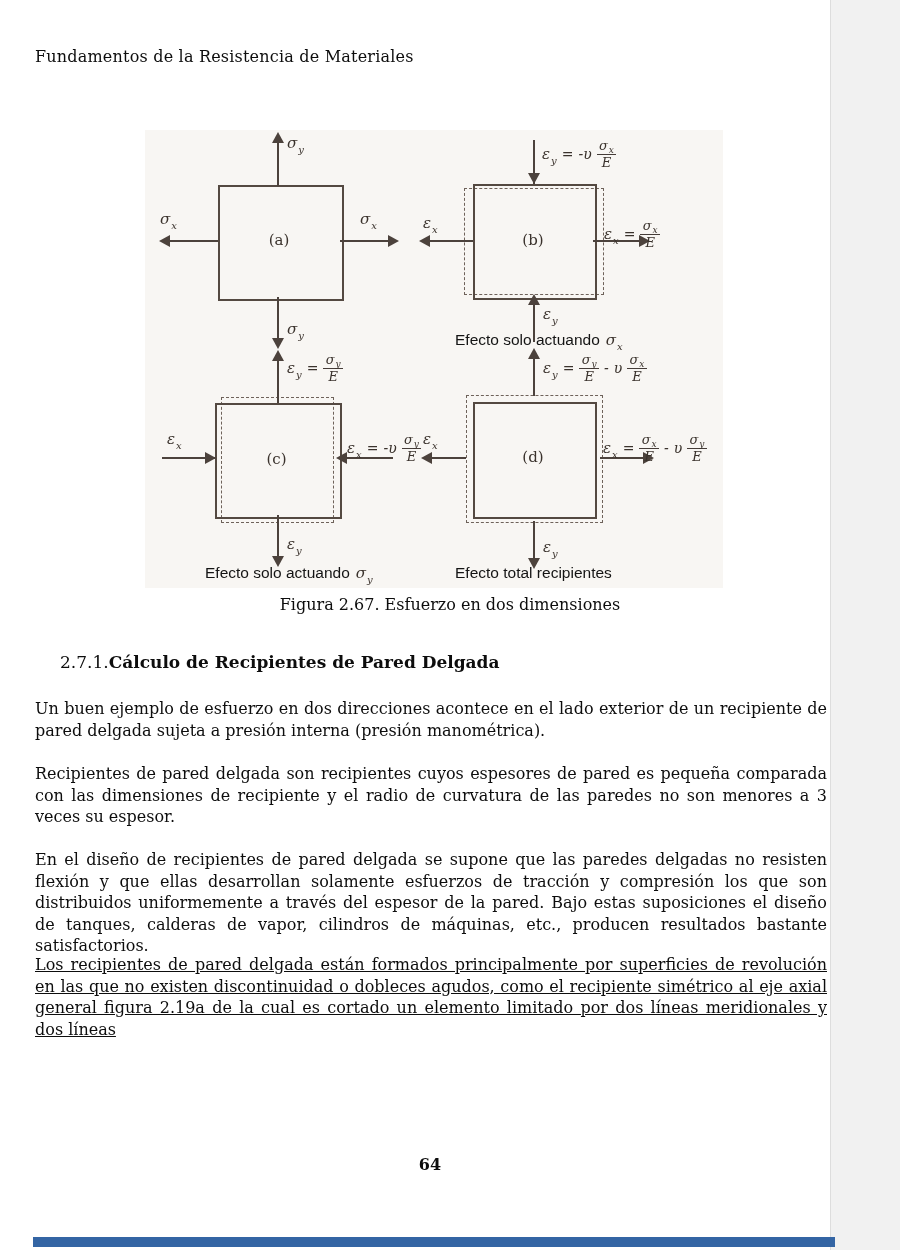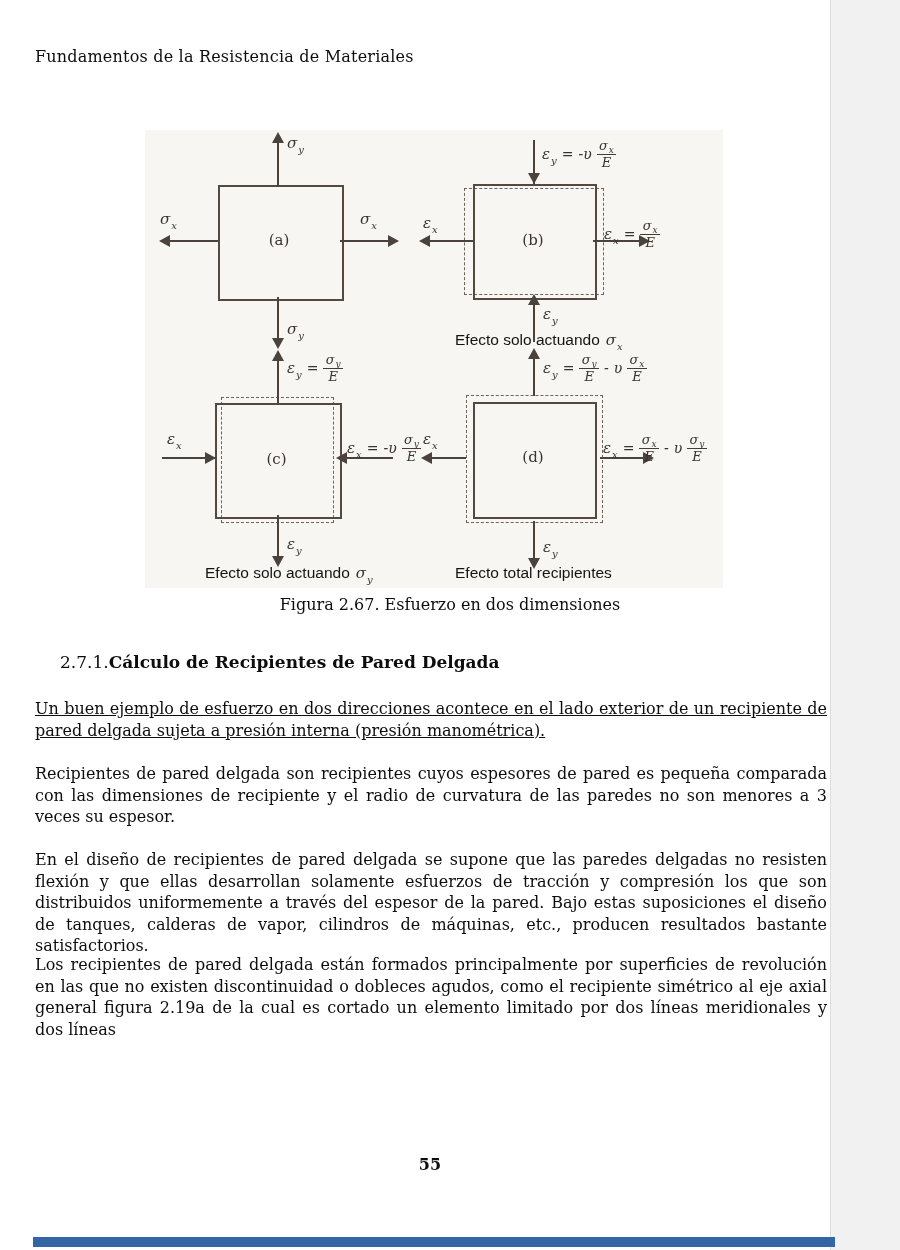--- a/index.html
+++ b/index.html
@@ -282,18 +282,18 @@
   </span>
 </div>
 <div class="abs scap" style="left:455px;top:564px;">Efecto total recipientes</div>
 
 <div class="abs figcap">Figura 2.67. Esfuerzo en dos dimensiones</div>
 
 <div class="abs heading">
   <span class="num">2.7.1.</span><span class="ttl">Cálculo de Recipientes de Pared Delgada</span>
 </div>
 
-<div class="abs para" style="top:698px;text-decoration:underline;">Un buen ejemplo de esfuerzo en dos direcciones acontece en el lado exterior de un recipiente de pared delgada sujeta a presión interna (presión manométrica).</div>
+<div class="abs para" style="top:698px;">Un buen ejemplo de esfuerzo en dos direcciones acontece en el lado exterior de un recipiente de pared delgada sujeta a presión interna (presión manométrica).</div>
 <div class="abs para" style="top:763px;">Recipientes de pared delgada son recipientes cuyos espesores de pared es pequeña comparada con las dimensiones de recipiente y el radio de curvatura de las paredes no son menores a 3 veces su espesor.</div>
 <div class="abs para" style="top:849px;">En el diseño de recipientes de pared delgada se supone que las paredes delgadas no resisten flexión y que ellas desarrollan solamente esfuerzos de tracción y compresión los que son distribuidos uniformemente a través del espesor de la pared. Bajo estas suposiciones el diseño de tanques, calderas de vapor, cilindros de máquinas, etc., producen resultados bastante satisfactorios.</div>
-<div class="abs para" style="top:954px;">Los recipientes de pared delgada están formados principalmente por superficies de revolución en las que no existen discontinuidad o dobleces agudos, como el recipiente simétrico al eje axial general figura 2.19a de la cual es cortado un elemento limitado por dos líneas meridionales y dos líneas</div>
-
-<div class="abs pagenum">55</div>
+<div class="abs para" style="top:954px;text-decoration:underline;">Los recipientes de pared delgada están formados principalmente por superficies de revolución en las que no existen discontinuidad o dobleces agudos, como el recipiente simétrico al eje axial general figura 2.19a de la cual es cortado un elemento limitado por dos líneas meridionales y dos líneas</div>
+
+<div class="abs pagenum">64</div>
 
 </body></html>

